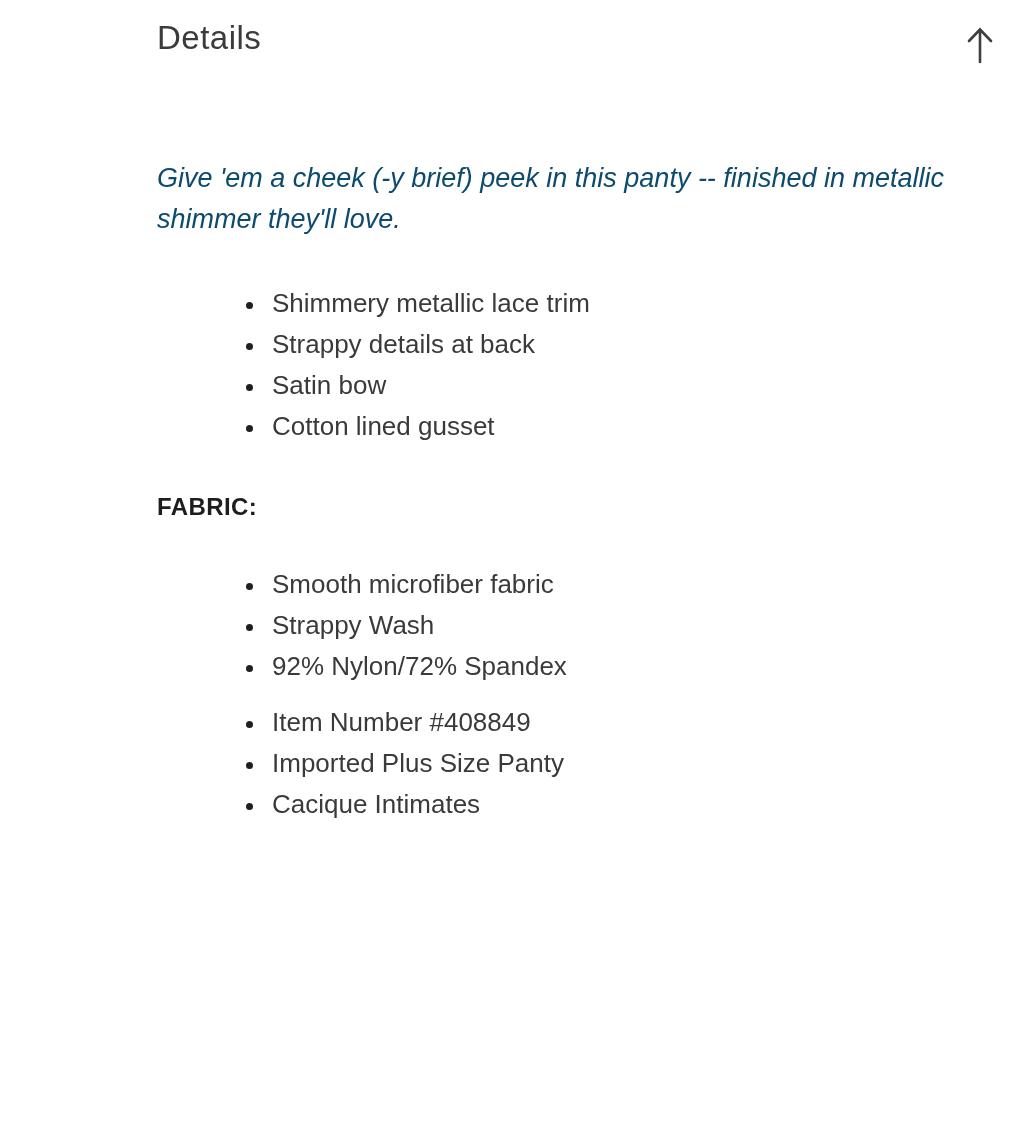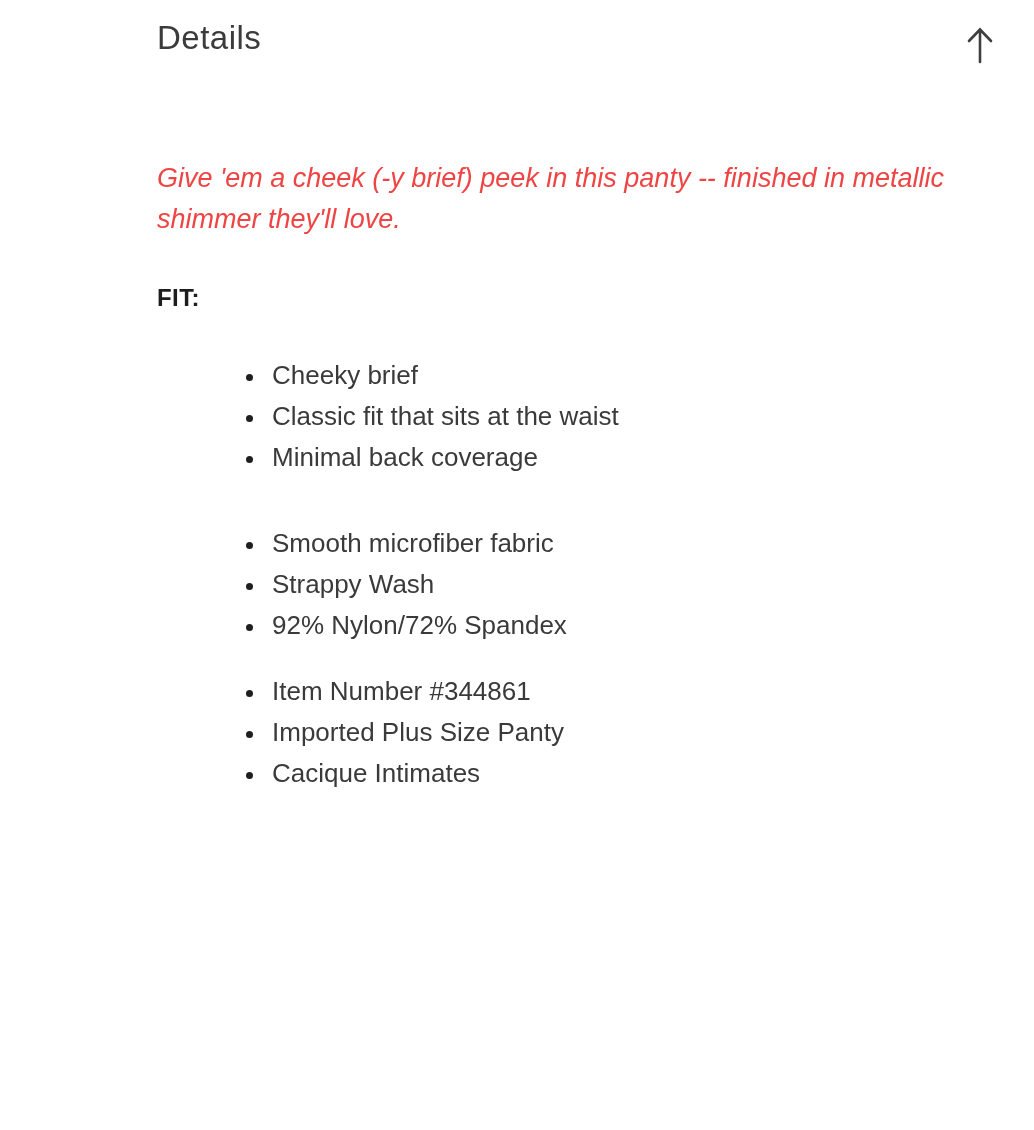--- a/index.html
+++ b/index.html
@@ -38,37 +38,37 @@
     margin: 0;
     cursor: pointer;
     line-height: 0;
   }
   .description {
     margin: 92px 0 43px 0;
     max-width: 840px;
     font-style: italic;
     font-size: 27px;
     line-height: 41px;
-    color: #ef4444;
+    color: #0c4a6e;
   }
   .section-heading {
     margin: 0 0 42px 0;
     font-size: 24px;
     font-weight: 700;
     line-height: 30px;
     color: #1d1d1d;
     letter-spacing: 0.4px;
   }
   ul.bullet-list {
     margin: 0 0 45px 0;
     padding: 0 0 0 109px;
     list-style: disc outside;
   }
   ul.bullet-list.tight {
-    margin-bottom: 25px;
+    margin-bottom: 15px;
   }
   ul.bullet-list.last {
     margin-bottom: 0;
   }
   ul.bullet-list li {
     font-size: 26px;
     line-height: 41px;
     color: #3a3a3a;
     padding-left: 6px;
   }
@@ -86,38 +86,37 @@
     <h2 class="details-title">Details</h2>
     <button class="scroll-top-button" aria-label="Collapse details">
       <svg width="30" height="38" viewBox="0 0 30 38" fill="none" xmlns="http://www.w3.org/2000/svg">
         <path d="M15 36 L15 4 M4 15 L15 3.5 L26 15" stroke="#3f3f3f" stroke-width="2.6" fill="none" stroke-linecap="round" stroke-linejoin="miter"></path>
       </svg>
     </button>
   </div>
 
   <p class="description">Give 'em a cheek (-y brief) peek in this panty -- finished in metallic shimmer they'll love.</p>
 
+
   <div class="section">
-    <h3 class="section-heading">FIT:</h3>
     <ul class="bullet-list">
-      <li>Cheeky brief</li>
-      <li>Classic fit that sits at the waist</li>
-      <li>Minimal back coverage</li>
+      <li>Shimmery metallic lace trim</li>
+      <li>Strappy details at back</li>
+      <li>Satin bow</li>
+      <li>Cotton lined gusset</li>
     </ul>
   </div>
 
   <div class="section">
-  </div>
-
-  <div class="section">
+    <h3 class="section-heading">FABRIC:</h3>
     <ul class="bullet-list tight">
       <li>Smooth microfiber fabric</li>
       <li>Strappy Wash</li>
       <li>92% Nylon/72% Spandex</li>
     </ul>
     <ul class="bullet-list last">
-      <li>Item Number #344861</li>
+      <li>Item Number #408849</li>
       <li>Imported Plus Size Panty</li>
       <li>Cacique Intimates</li>
     </ul>
   </div>
 
 </div>
 
 </body></html>

